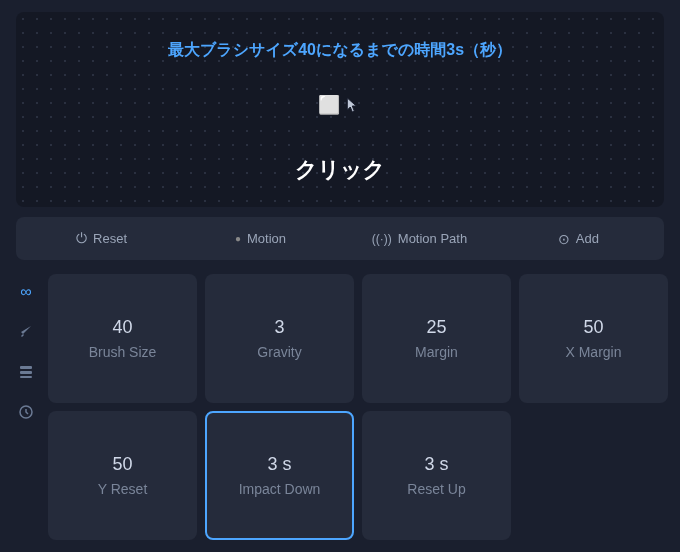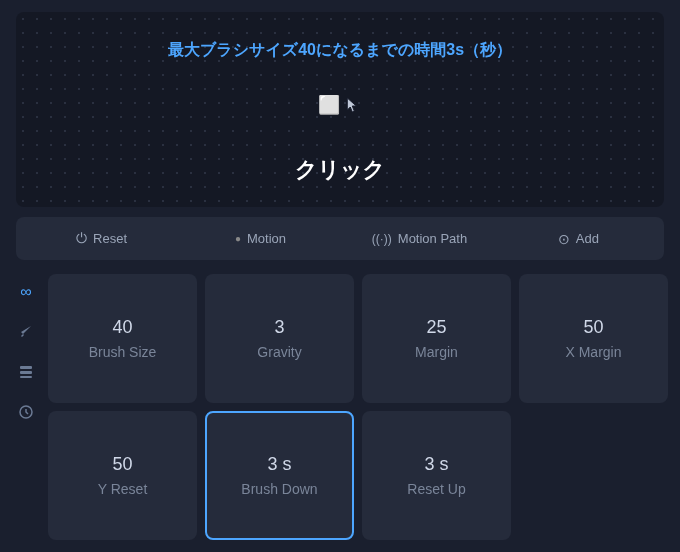--- a/index.html
+++ b/index.html
@@ -240,21 +240,21 @@
       <div class="grid-cell">
         <span class="grid-cell-value">50</span>
         <span class="grid-cell-label">X Margin</span>
       </div>
       <div class="grid-cell">
         <span class="grid-cell-value">50</span>
         <span class="grid-cell-label">Y Reset</span>
       </div>
       <div class="grid-cell active">
         <span class="grid-cell-value">3 s</span>
-        <span class="grid-cell-label">Brush Down</span>
+        <span class="grid-cell-label">Impact Down</span>
       </div>
       <div class="grid-cell">
         <span class="grid-cell-value">3 s</span>
         <span class="grid-cell-label">Reset Up</span>
       </div>
     </div>
 
   </div>
 </div>
 

